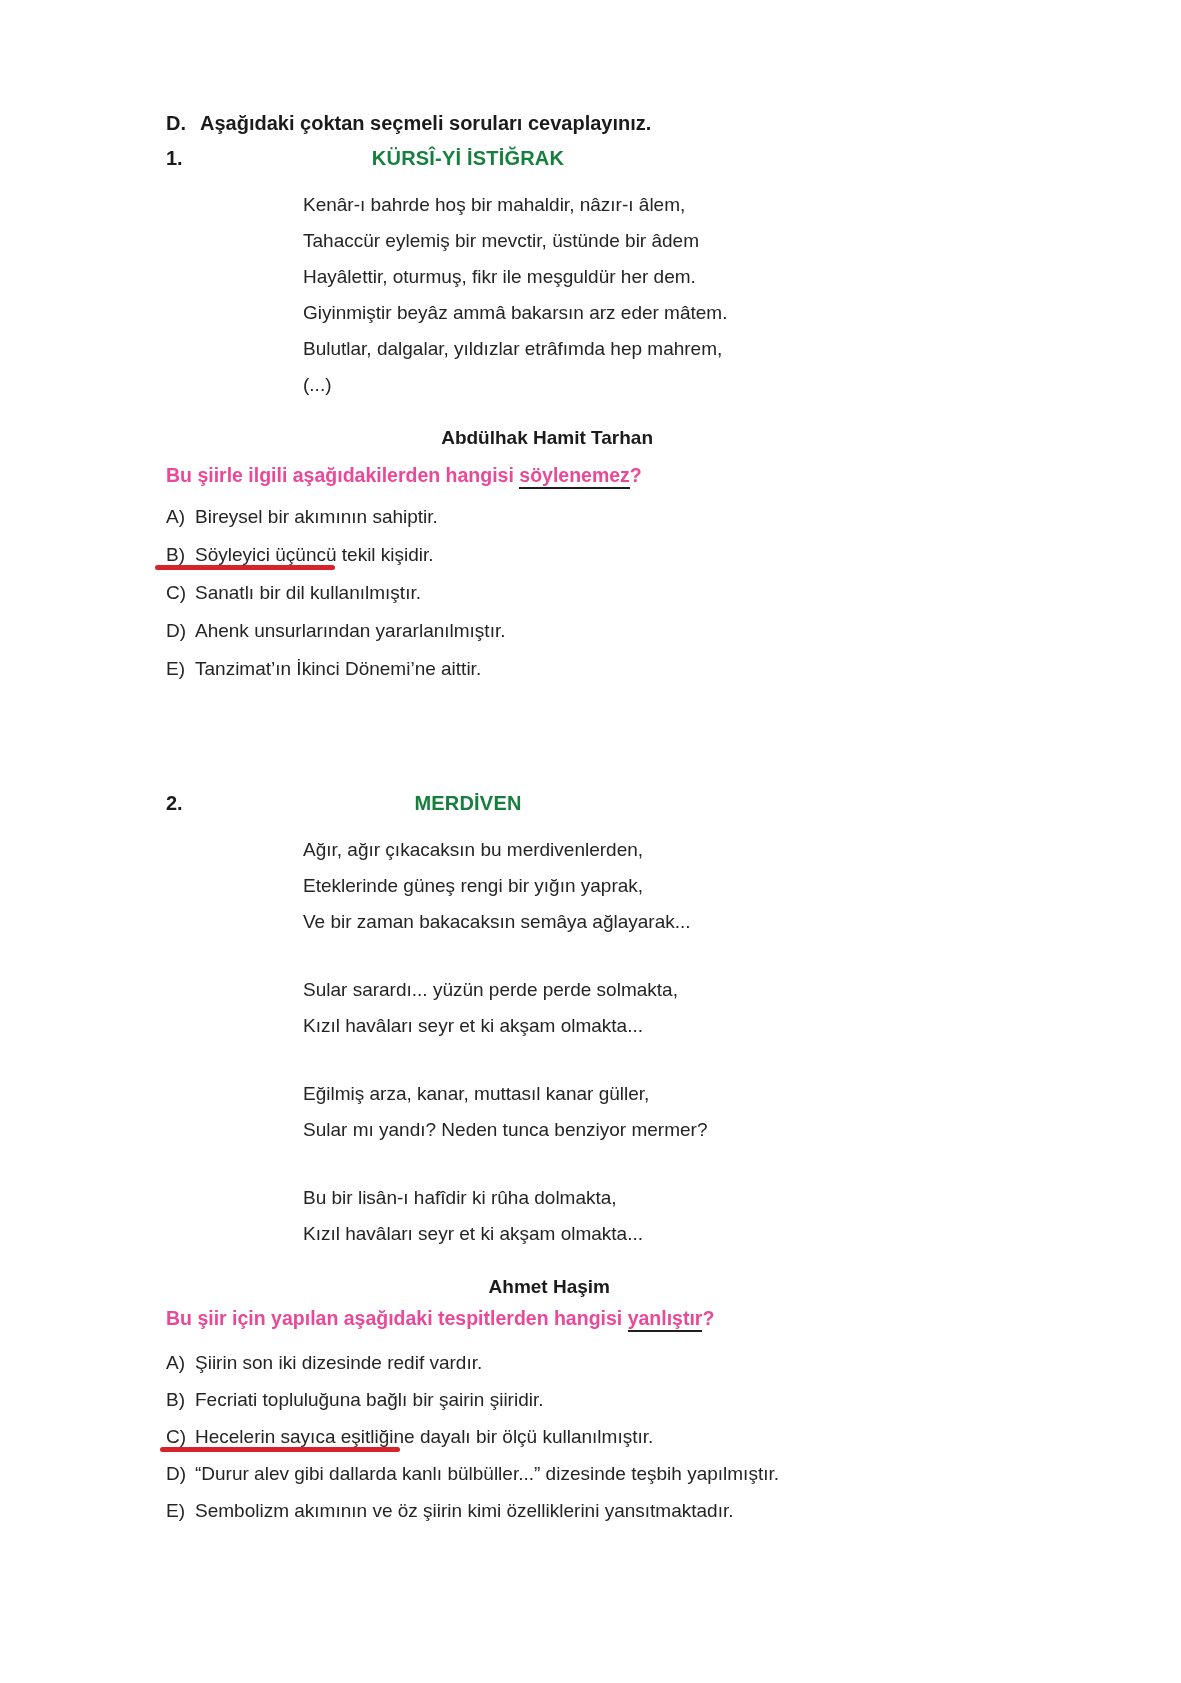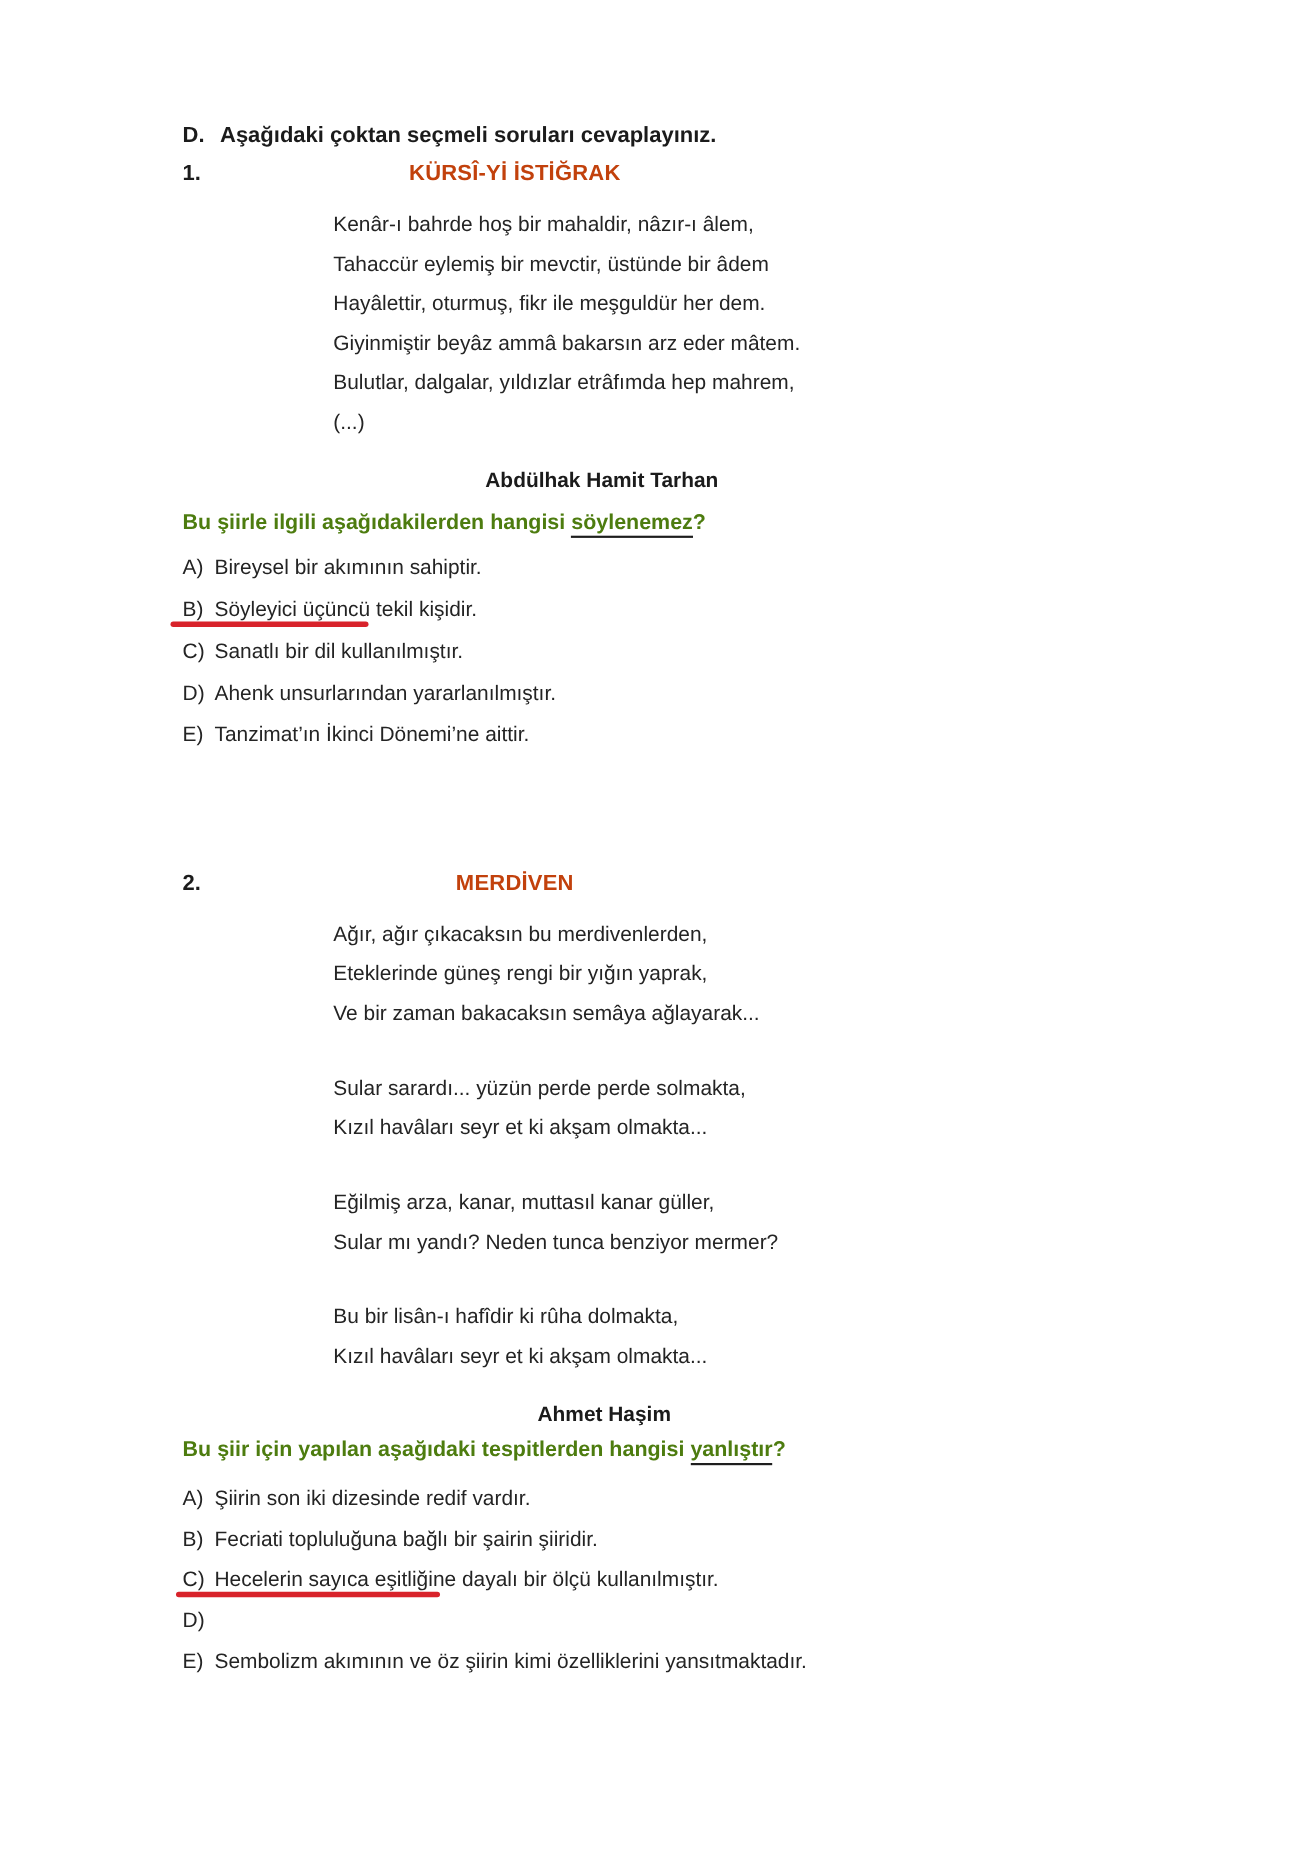--- a/index.html
+++ b/index.html
@@ -40,21 +40,21 @@
   }
   .q-title {
     position: absolute;
     left: 137px; top: 0;
     width: 330px;
     text-align: center;
     font-weight: bold;
     font-size: 20px;
     line-height: 22px;
     letter-spacing: 0.2px;
-    color: #c2410c;
+    color: #15803d;
   }
   .poem {
     margin: 18px 0 0 137px;
     font-size: 19px;
   }
   .stanza { margin: 0 0 32px 0; }
   .stanza:last-child { margin-bottom: 0; }
   .poem-line { line-height: 36px; white-space: nowrap; }
   .author {
     font-weight: bold;
@@ -64,21 +64,21 @@
     color: #1b1b1b;
     margin-top: 24px;
   }
   .author-1 { width: 487px; }
   .author-2 { width: 444px; }
   .stem {
     margin: 14px 0 0 0;
     font-weight: bold;
     font-size: 19.5px;
     line-height: 24px;
-    color: #4d7c0f;
+    color: #ec4899;
   }
   .stem-2 { margin-top: 8px; }
   .u {
     display: inline-block;
     border-bottom: 2px solid #1e1e1e;
     padding-bottom: 2px;
     line-height: 20px;
   }
   .options { margin-top: 16px; }
   .options-2 { margin-top: 19px; }
@@ -207,20 +207,21 @@
           <span class="opt-label">B)</span>
           <span class="opt-text">Fecriati topluluğuna bağlı bir şairin şiiridir.</span>
         </div>
         <div class="option">
           <span class="opt-label">C)</span>
           <span class="opt-text">Hecelerin sayıca eşitliğine dayalı bir ölçü kullanılmıştır.</span>
           <div class="answer-line line-q2"></div>
         </div>
         <div class="option">
           <span class="opt-label">D)</span>
+          <span class="opt-text">“Durur alev gibi dallarda kanlı bülbüller...” dizesinde teşbih yapılmıştır.</span>
         </div>
         <div class="option">
           <span class="opt-label">E)</span>
           <span class="opt-text">Sembolizm akımının ve öz şiirin kimi özelliklerini yansıtmaktadır.</span>
         </div>
       </div>
     </section>
 
   </div>
 

